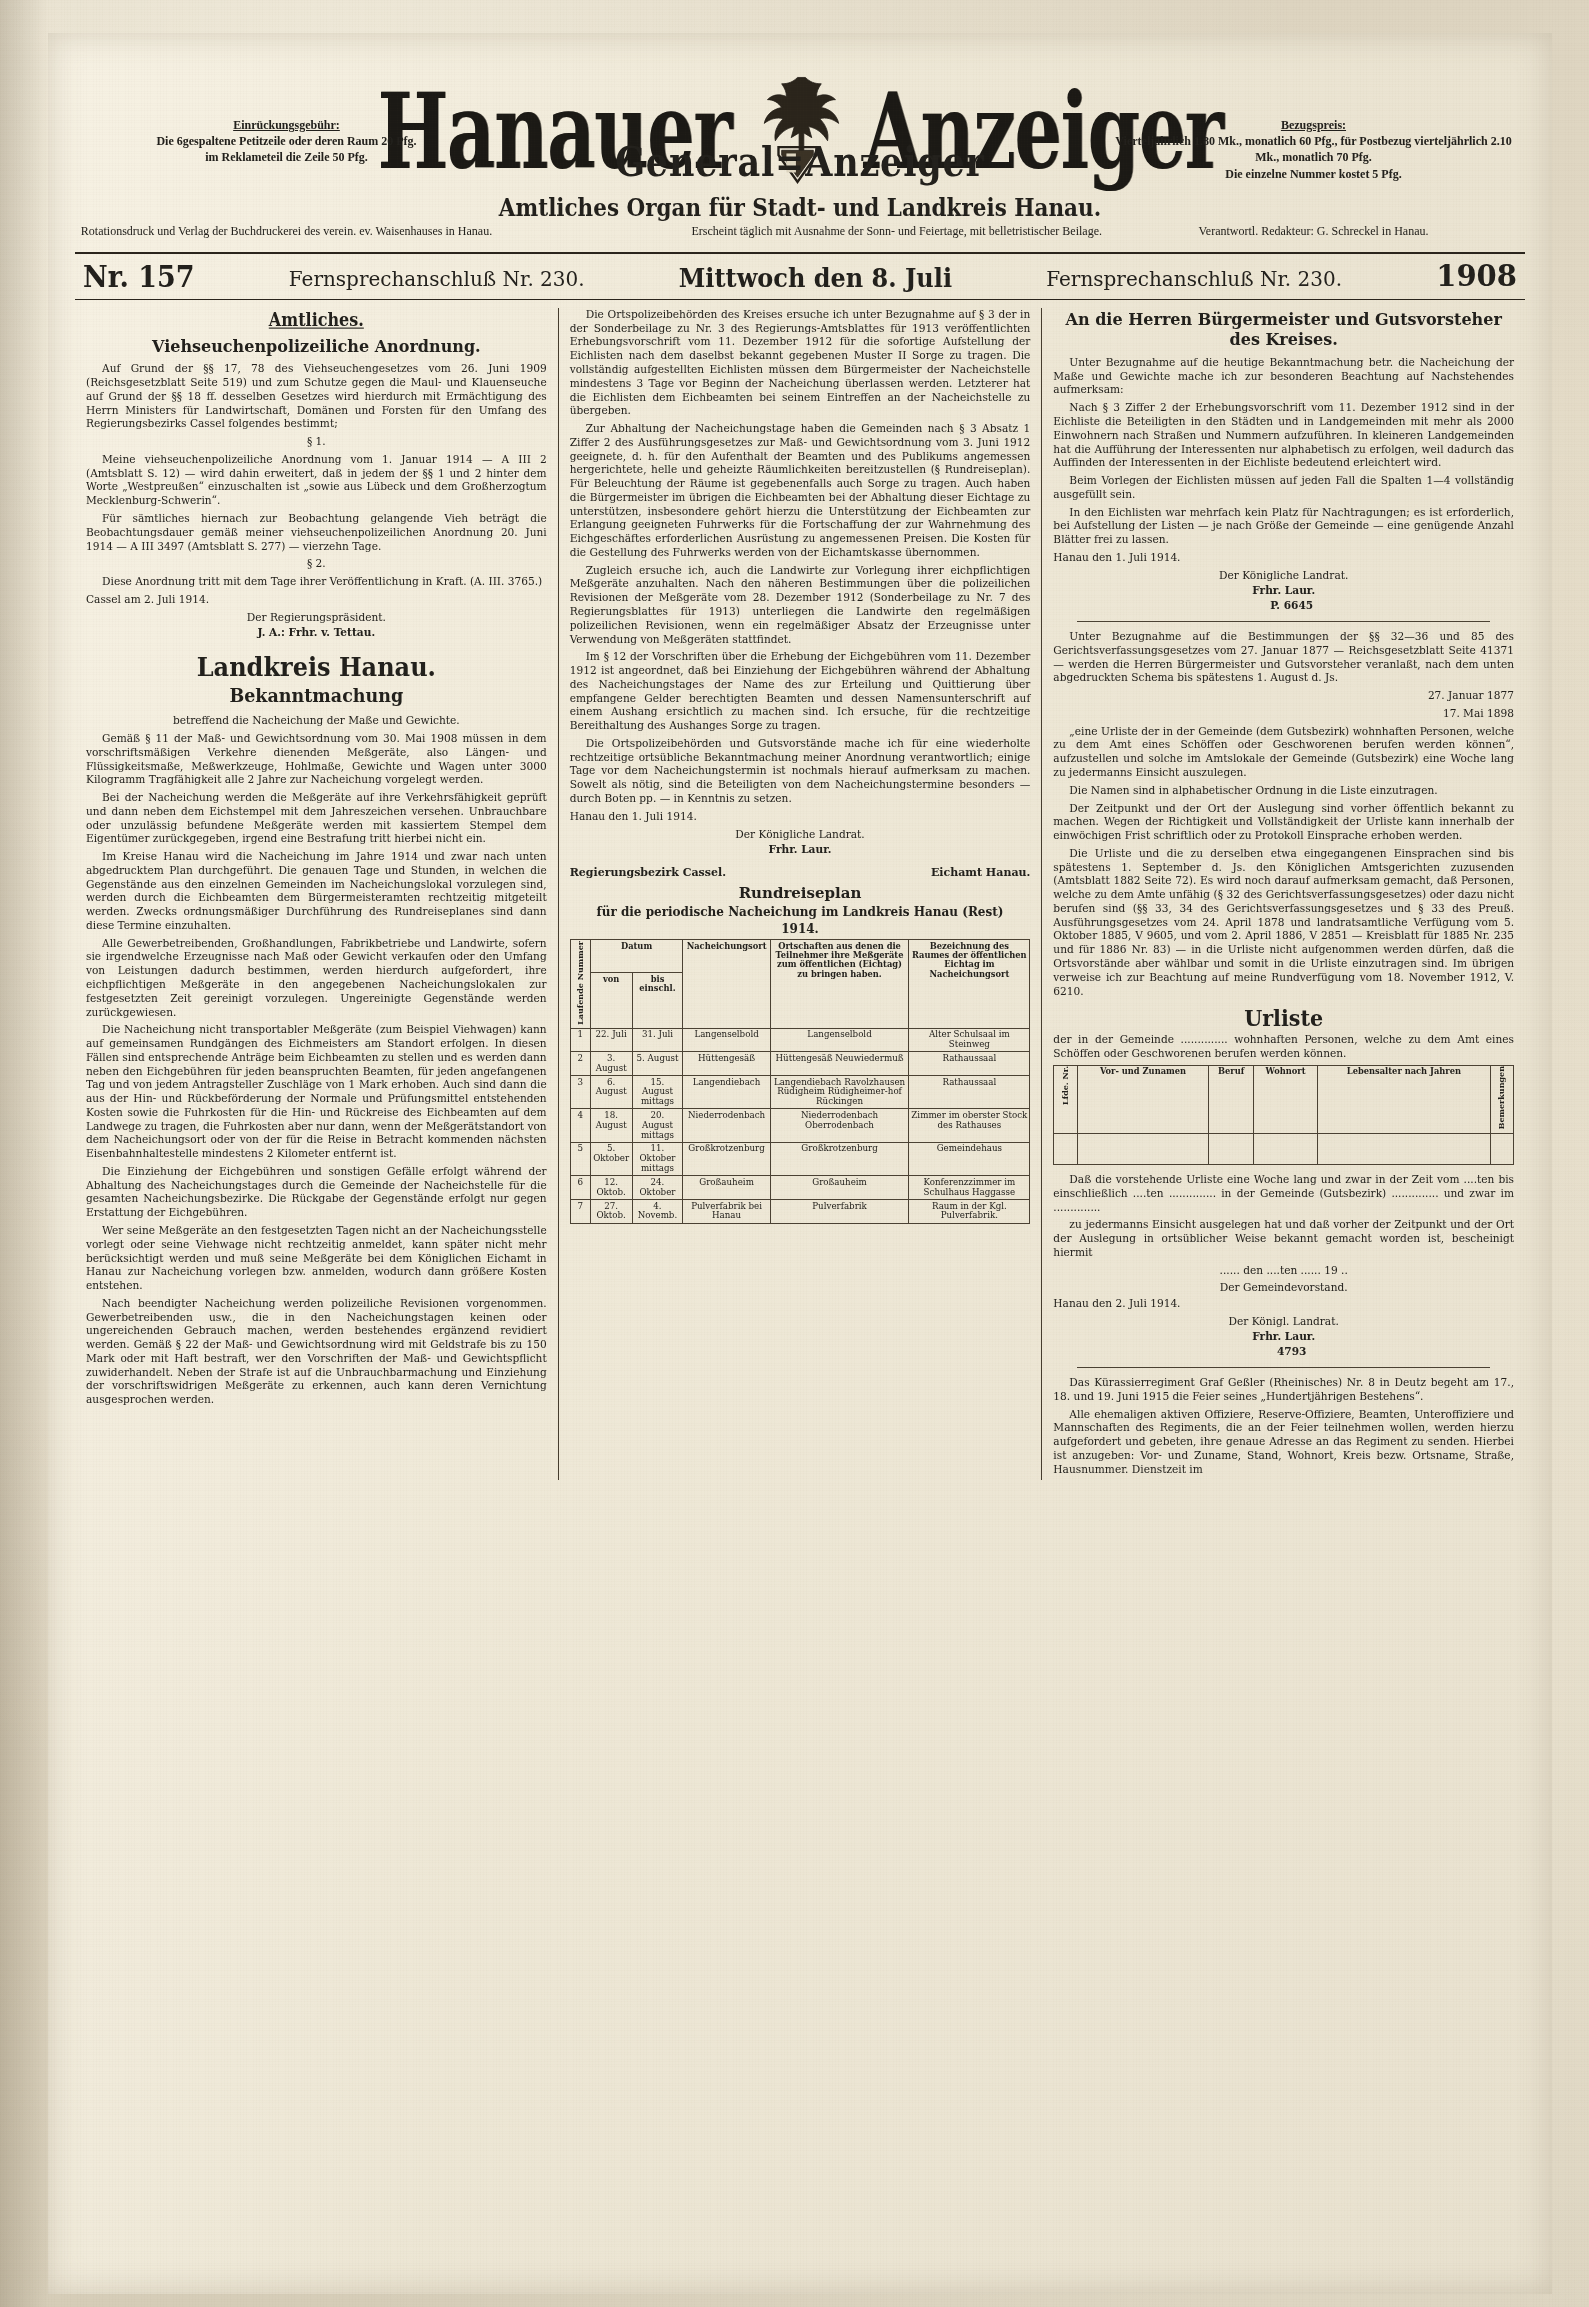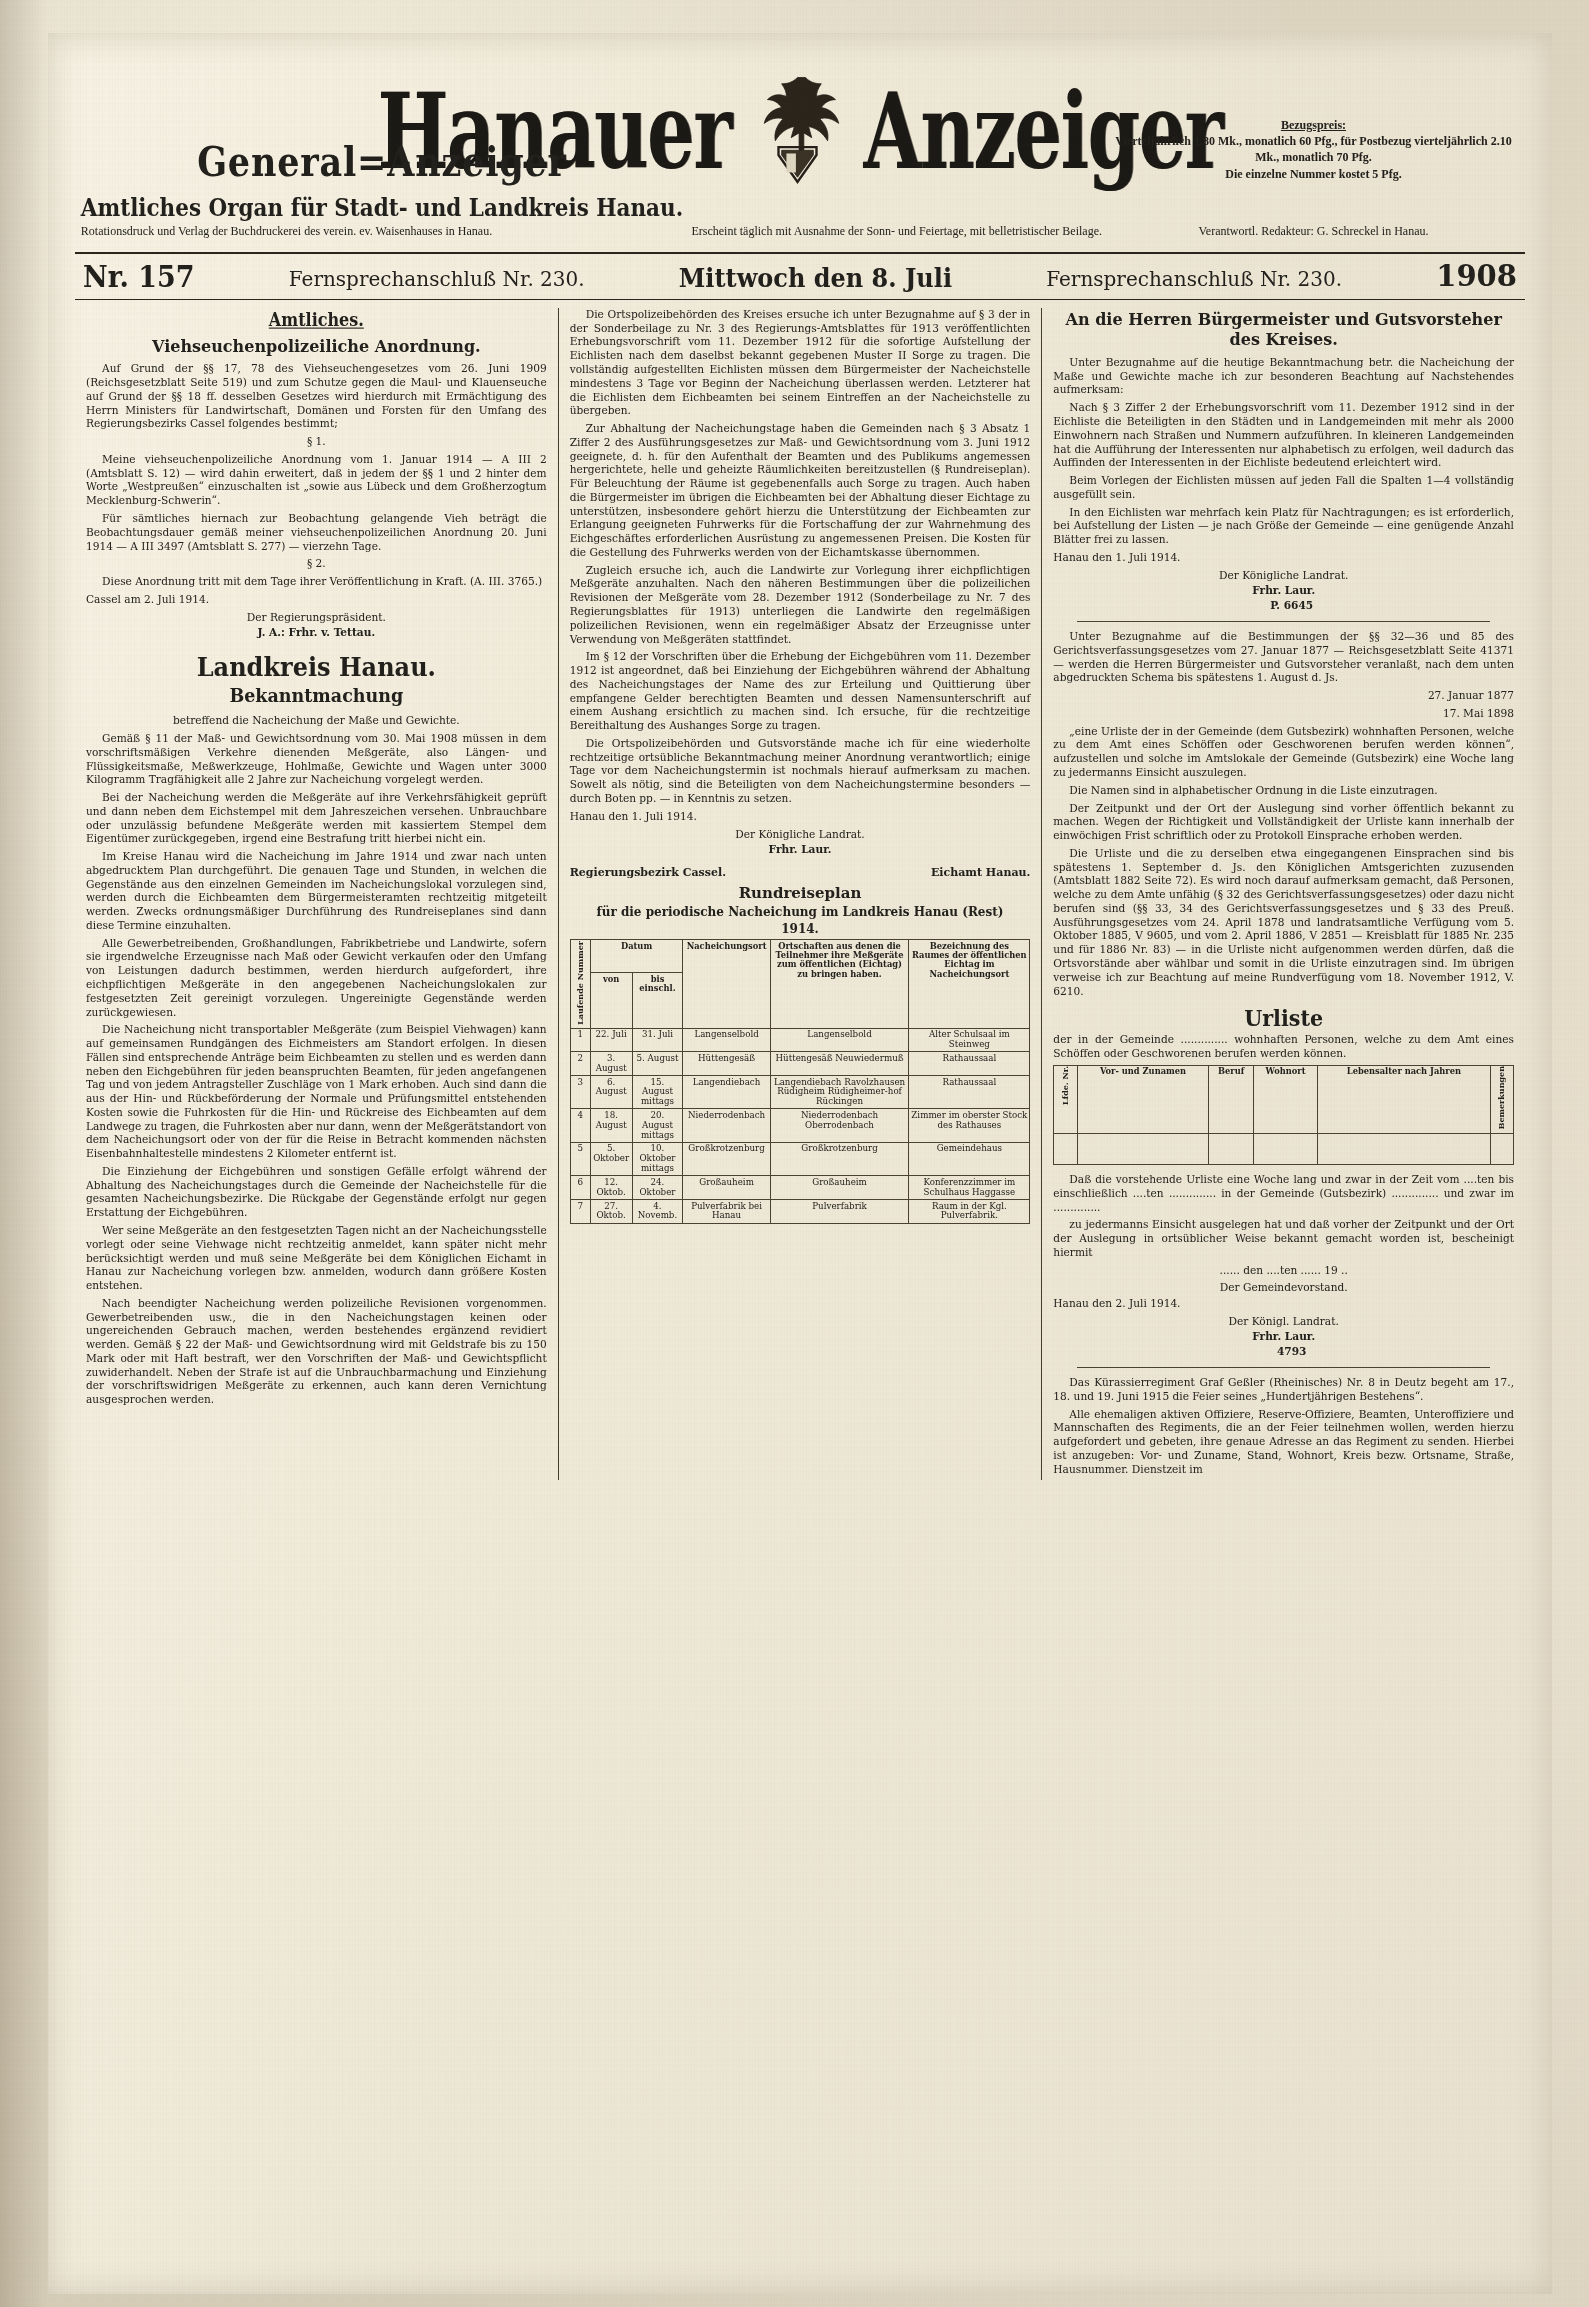--- a/index.html
+++ b/index.html
@@ -170,20 +170,25 @@
               <path d="M36 96 h48 v10 l-24 34 l-24 -34 z" fill="none" stroke-width="3"></path>
               <path d="M40 100 h40 v6 l-20 28 l-20 -28 z" fill="#3a3225"></path>
               <path d="M46 104 h12 v24 h-12 z" fill="#ddd5c0" stroke="none"></path>
             </g>
           </svg>
         </span>
         <span class="masthead-title">Anzeiger</span>
       </div>
 
       <div class="masthead-sides">
+        <div class="side left">
+          <div class="hd">Einrückungsgebühr:</div>
+          <div><b>Die 6gespaltene Petitzeile oder deren Raum 20 Pfg.</b></div>
+          <div><b>im Reklameteil die Zeile 50 Pfg.</b></div>
+        </div>
         <div class="midblock">
           <div class="subtitle">General=Anzeiger</div>
           <div class="subtitle2">Amtliches Organ für Stadt- und Landkreis Hanau.</div>
         </div>
         <div class="side right">
           <div class="hd">Bezugspreis:</div>
           <div><b>Vierteljährlich 1.80 Mk., monatlich 60 Pfg., für Postbezug vierteljährlich 2.10 Mk., monatlich 70 Pfg.</b></div>
           <div><b>Die einzelne Nummer kostet 5 Pfg.</b></div>
         </div>
       </div>
@@ -294,21 +299,21 @@
                 <td>4</td>
                 <td>18. August</td>
                 <td>20. August mittags</td>
                 <td>Niederrodenbach</td>
                 <td>Niederrodenbach Oberrodenbach</td>
                 <td>Zimmer im oberster Stock des Rathauses</td>
               </tr>
             <tr>
                 <td>5</td>
                 <td>5. Oktober</td>
-                <td>10. Oktober mittags</td>
+                <td>11. Oktober mittags</td>
                 <td>Großkrotzenburg</td>
                 <td>Großkrotzenburg</td>
                 <td>Gemeindehaus</td>
               </tr>
             <tr>
                 <td>6</td>
                 <td>12. Oktob.</td>
                 <td>24. Oktober</td>
                 <td>Großauheim</td>
                 <td>Großauheim</td>

